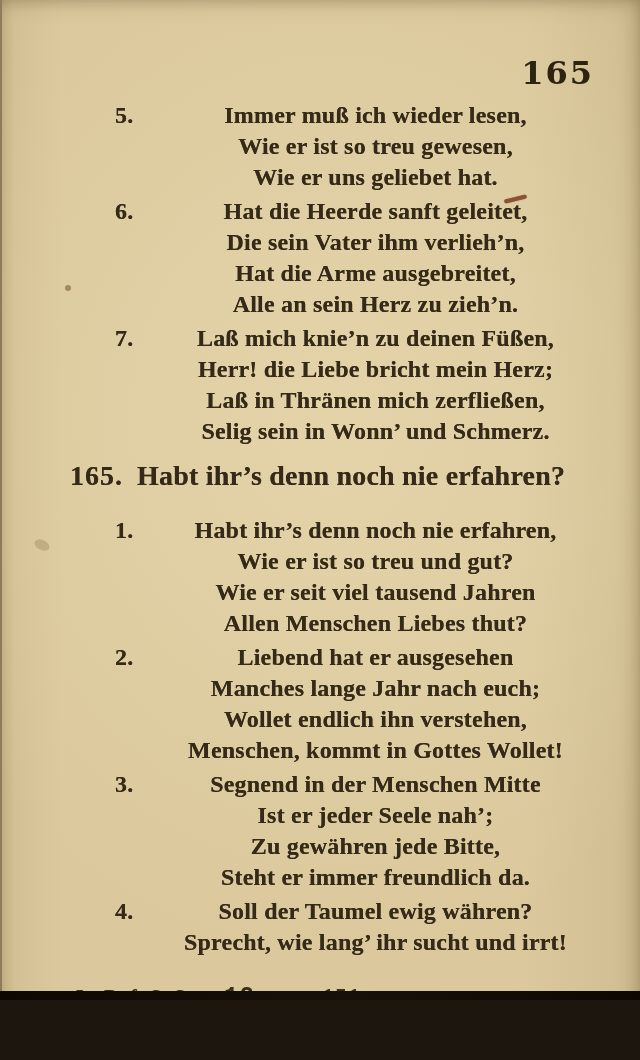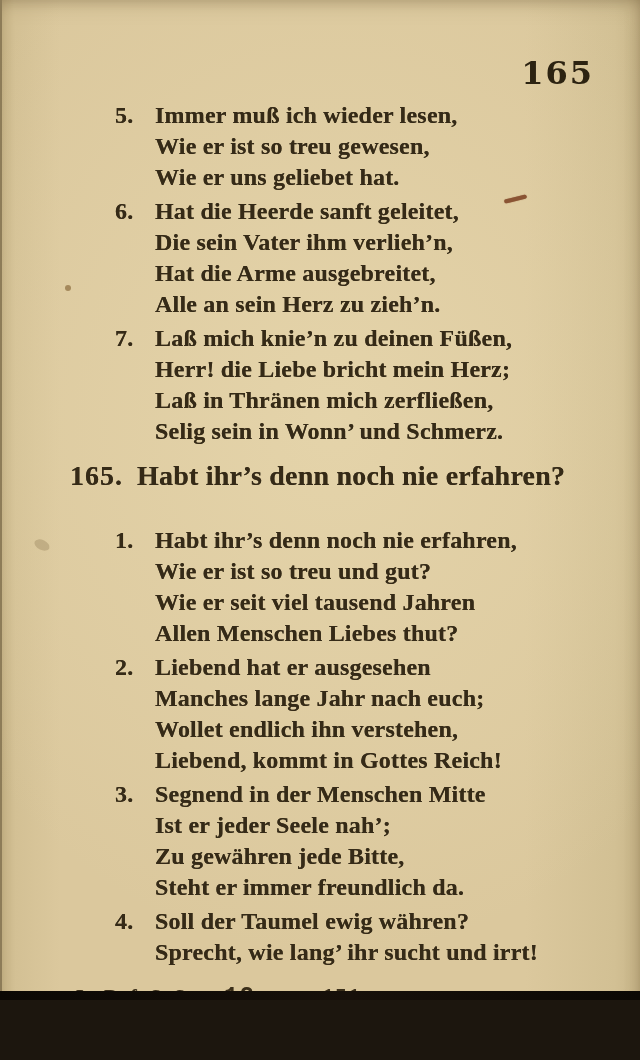--- a/index.html
+++ b/index.html
@@ -41,23 +41,23 @@
     display:flex;
     margin-bottom:3px;
     font-size:24px;font-weight:bold;line-height:31px;
     letter-spacing:.2px;
     text-shadow:0 0 .4px rgba(53,42,23,.8);
   }
   .vnum{
     flex:0 0 40px;
     font-weight:bold;
   }
-  .vlines{flex:1 1 auto;}
+  .vlines{flex:1 1 auto;text-align:center;}
   .heading{
-    margin:12px 0 32px -45px;
+    margin:12px 0 22px -45px;
     font-size:28px;font-weight:bold;line-height:34px;
     letter-spacing:.2px;white-space:nowrap;
     text-shadow:0 0 .4px rgba(53,42,23,.8);
   }
   .heading .hnum{margin-right:14px;letter-spacing:1px;}
   
   .footer{
     position:absolute;left:76px;top:983px;height:30px;width:420px;
     font-weight:bold;color:#3b2f1a;
   }
@@ -139,21 +139,21 @@
         <div>Allen Menschen Liebes thut?</div>
       </span>
     </div>
 
     <div class="verse">
       <span class="vnum">2.</span>
       <span class="vlines">
         <div>Liebend hat er ausgesehen</div>
         <div>Manches lange Jahr nach euch;</div>
         <div>Wollet endlich ihn verstehen,</div>
-        <div>Liebend, kommt in Gottes Reich!</div>
+        <div>Menschen, kommt in Gottes Wollet!</div>
       </span>
     </div>
 
     <div class="verse">
       <span class="vnum">3.</span>
       <span class="vlines">
         <div>Segnend in der Menschen Mitte</div>
         <div>Ist er jeder Seele nah’;</div>
         <div>Zu gewähren jede Bitte,</div>
         <div>Steht er immer freundlich da.</div>

